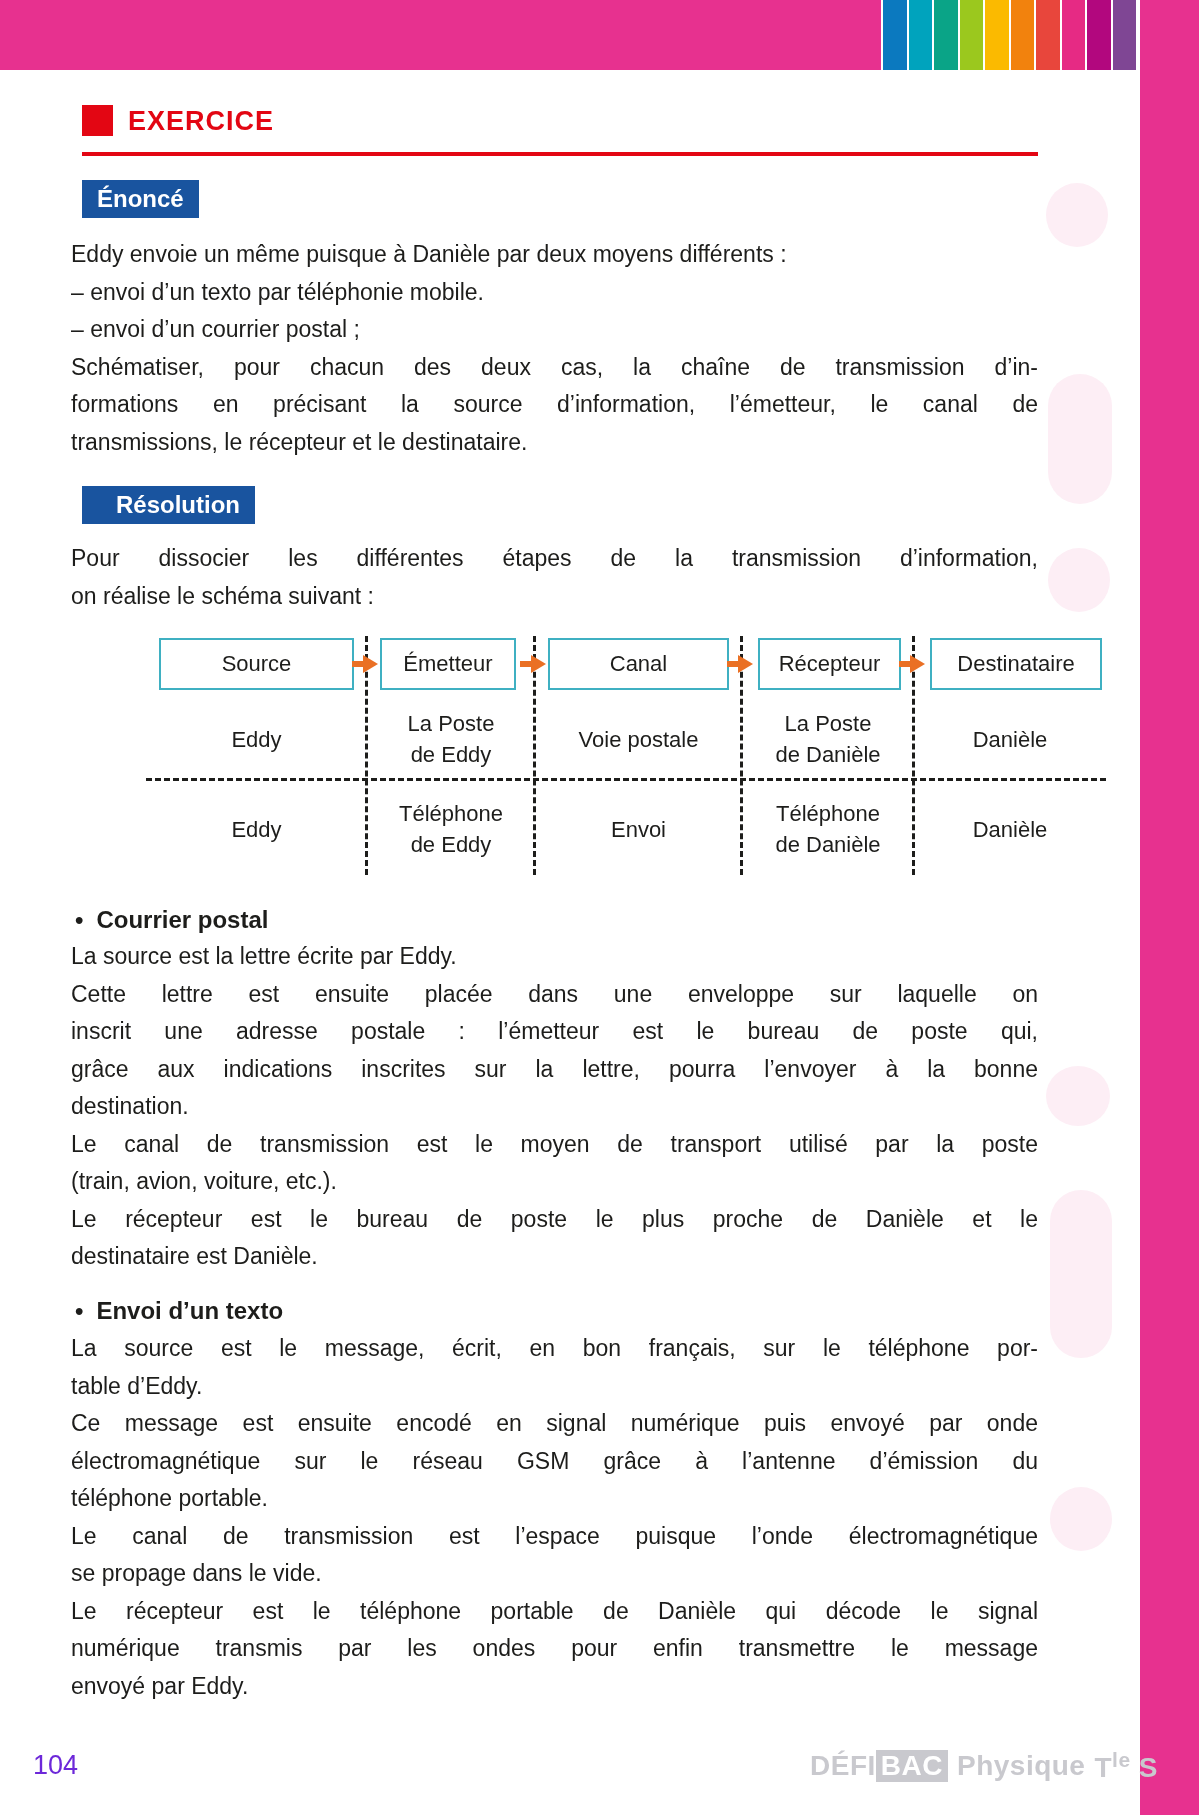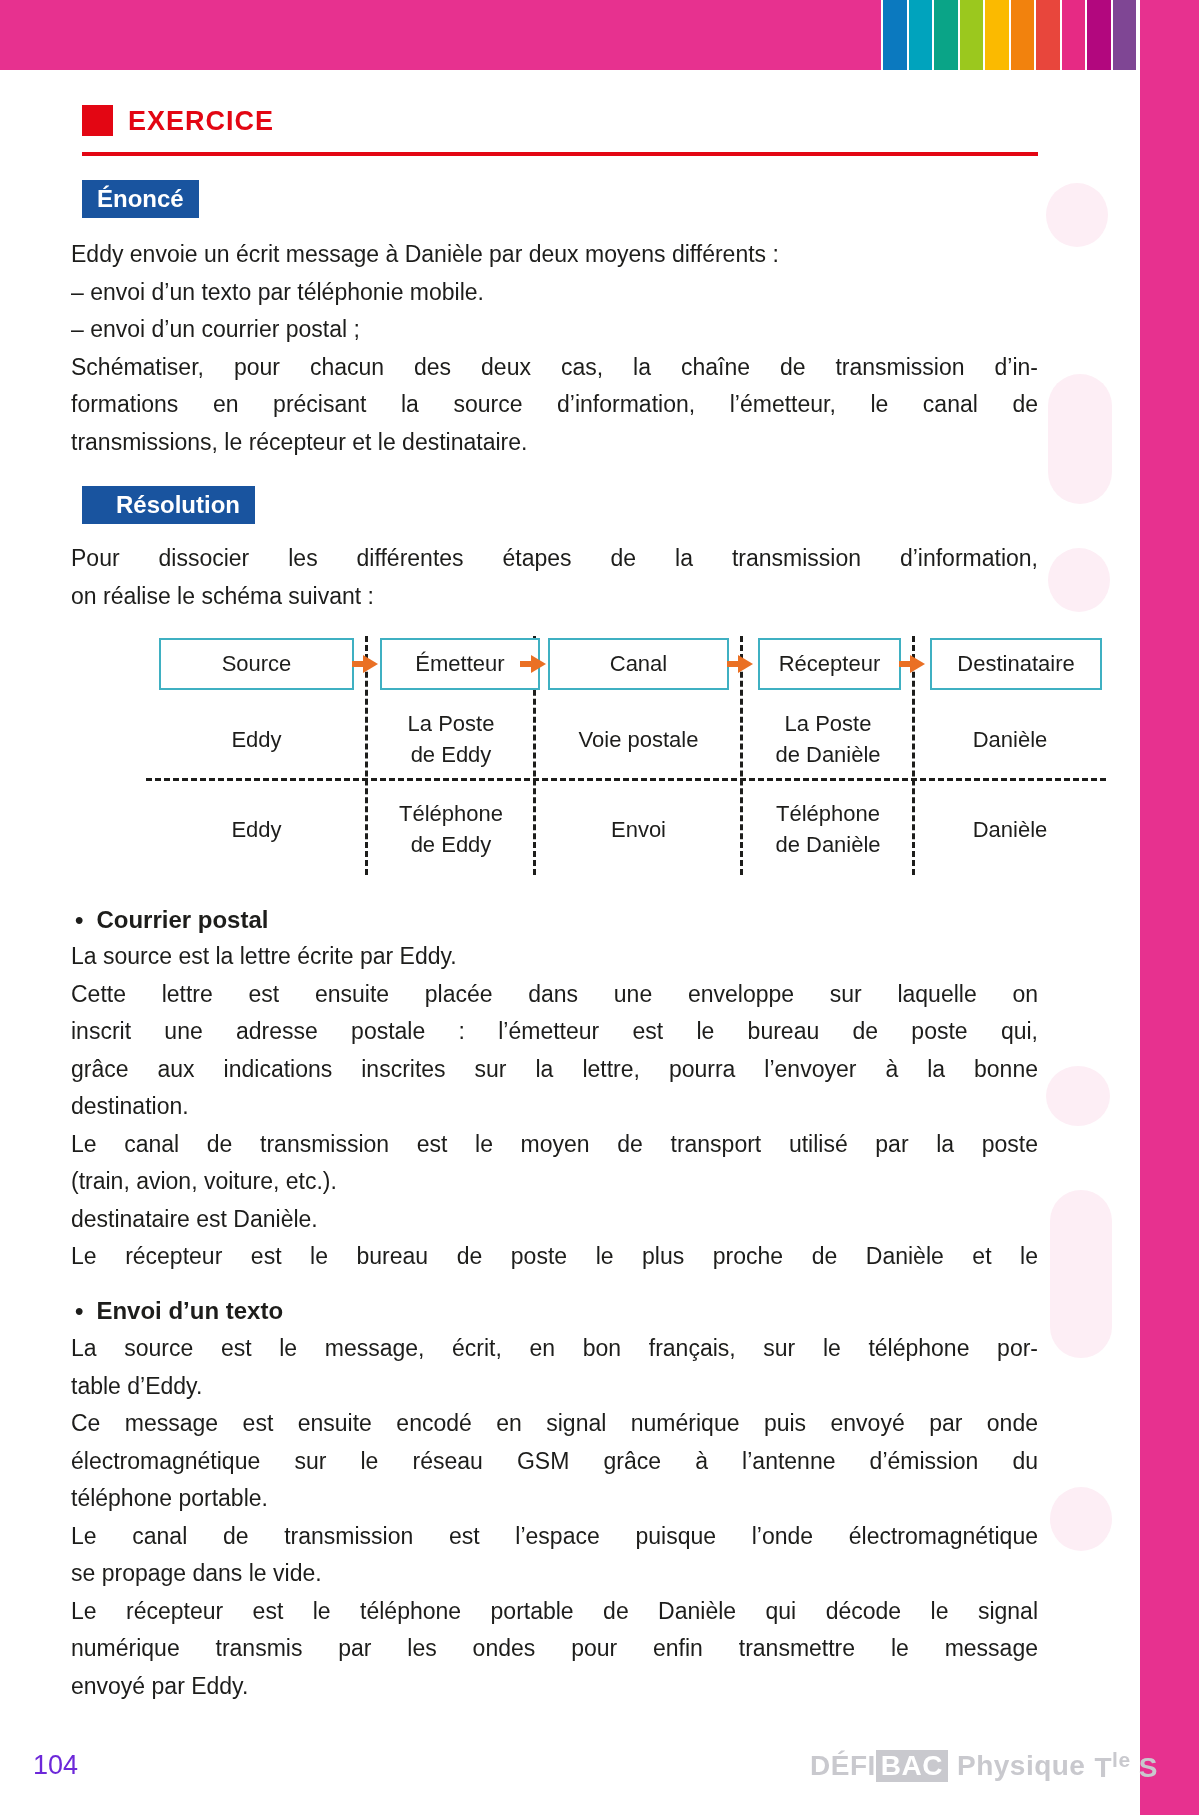--- a/index.html
+++ b/index.html
@@ -48,21 +48,21 @@
   .bh-texto{top:1292px;}
   .bullet-dot{display:inline-block;margin-left:4px;margin-right:13px;font-weight:bold;}
 
   
   .schema{position:absolute;left:75px;top:638px;width:960px;height:237px;}
   .vdash{position:absolute;top:-2px;height:239px;width:0;border-left:3px dashed #1d1d1b;}
   .vd1{left:219px;} .vd2{left:387px;} .vd3{left:594px;} .vd4{left:766px;}
   .hdash{position:absolute;left:0;top:140px;width:960px;height:0;border-top:3px dashed #1d1d1b;}
   .sbox{position:absolute;top:0;height:52px;border:2px solid #3fb0c2;box-sizing:border-box;background:#ffffff;
         display:flex;align-items:center;justify-content:center;font-size:22px;}
-  .sb0{left:13px;width:195px;} .sb1{left:234px;width:160px;} .sb2{left:402px;width:181px;}
+  .sb0{left:13px;width:195px;} .sb1{left:234px;width:136px;} .sb2{left:402px;width:181px;}
   .sb3{left:612px;width:143px;} .sb4{left:784px;width:172px;}
   .scell{position:absolute;display:flex;align-items:center;justify-content:center;text-align:center;
          font-size:22px;line-height:31px;white-space:pre-line;}
   .r1{top:62px;height:78px;} .r2{top:150px;height:82px;}
   .c0{left:0;width:221px;} .c1{left:221px;width:168px;} .c2{left:389px;width:207px;}
   .c3{left:596px;width:172px;} .c4{left:768px;width:192px;}
   .sarrow{position:absolute;top:16px;width:28px;height:20px;}
   .sa1{left:205px;} .sa2{left:373px;} .sa3{left:580px;} .sa4{left:752px;}
 
   
@@ -99,21 +99,21 @@
 <div class="content">
 
   <div class="ex-header">
     <div class="ex-square"></div>
     <div class="ex-title">EXERCICE</div>
     <div class="ex-rule"></div>
   </div>
 
   <div class="badge enonce">Énoncé</div>
   <div class="textblock tb-enonce">
-    <div>Eddy envoie un écrit message à Danièle par deux moyens différents :</div>
+    <div>Eddy envoie un même puisque à Danièle par deux moyens différents :</div>
     <div>– envoi d’un texto par téléphonie mobile.</div>
     <div>– envoi d’un courrier postal ;</div>
     <div>
         <div class="tl">Schématiser, pour chacun des deux cas, la chaîne de transmission d’in-</div>
         <div class="tl">formations en précisant la source d’information, l’émetteur, le canal de</div>
         <div class="tl last">transmissions, le récepteur et le destinataire.</div>
       </div>
   </div>
 
   <div class="badge resolution">Résolution</div>
@@ -180,22 +180,22 @@
         <div class="tl">Cette lettre est ensuite placée dans une enveloppe sur laquelle on</div>
         <div class="tl">inscrit une adresse postale : l’émetteur est le bureau de poste qui,</div>
         <div class="tl">grâce aux indications inscrites sur la lettre, pourra l’envoyer à la bonne</div>
         <div class="tl last">destination.</div>
       </div>
     <div>
         <div class="tl">Le canal de transmission est le moyen de transport utilisé par la poste</div>
         <div class="tl last">(train, avion, voiture, etc.).</div>
       </div>
     <div>
+        <div class="tl">Le récepteur est le bureau de poste le plus proche de Danièle et le</div>
         <div class="tl last">destinataire est Danièle.</div>
-        <div class="tl">Le récepteur est le bureau de poste le plus proche de Danièle et le</div>
       </div>
   </div>
 
   <div class="bullet-heading bh-texto">
     <span class="bullet-dot">•</span><span>Envoi d’un texto</span>
   </div>
   <div class="textblock tb-texto">
     <div>
         <div class="tl">La source est le message, écrit, en bon français, sur le téléphone por-</div>
         <div class="tl last">table d’Eddy.</div>

